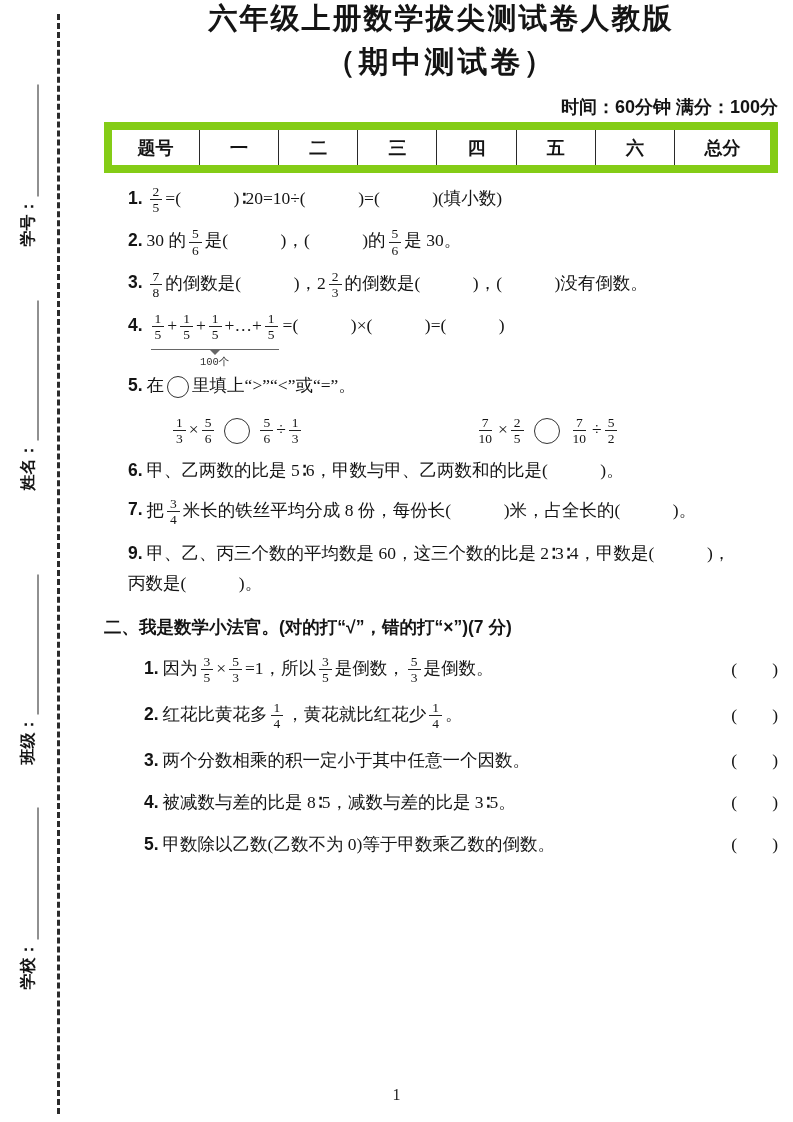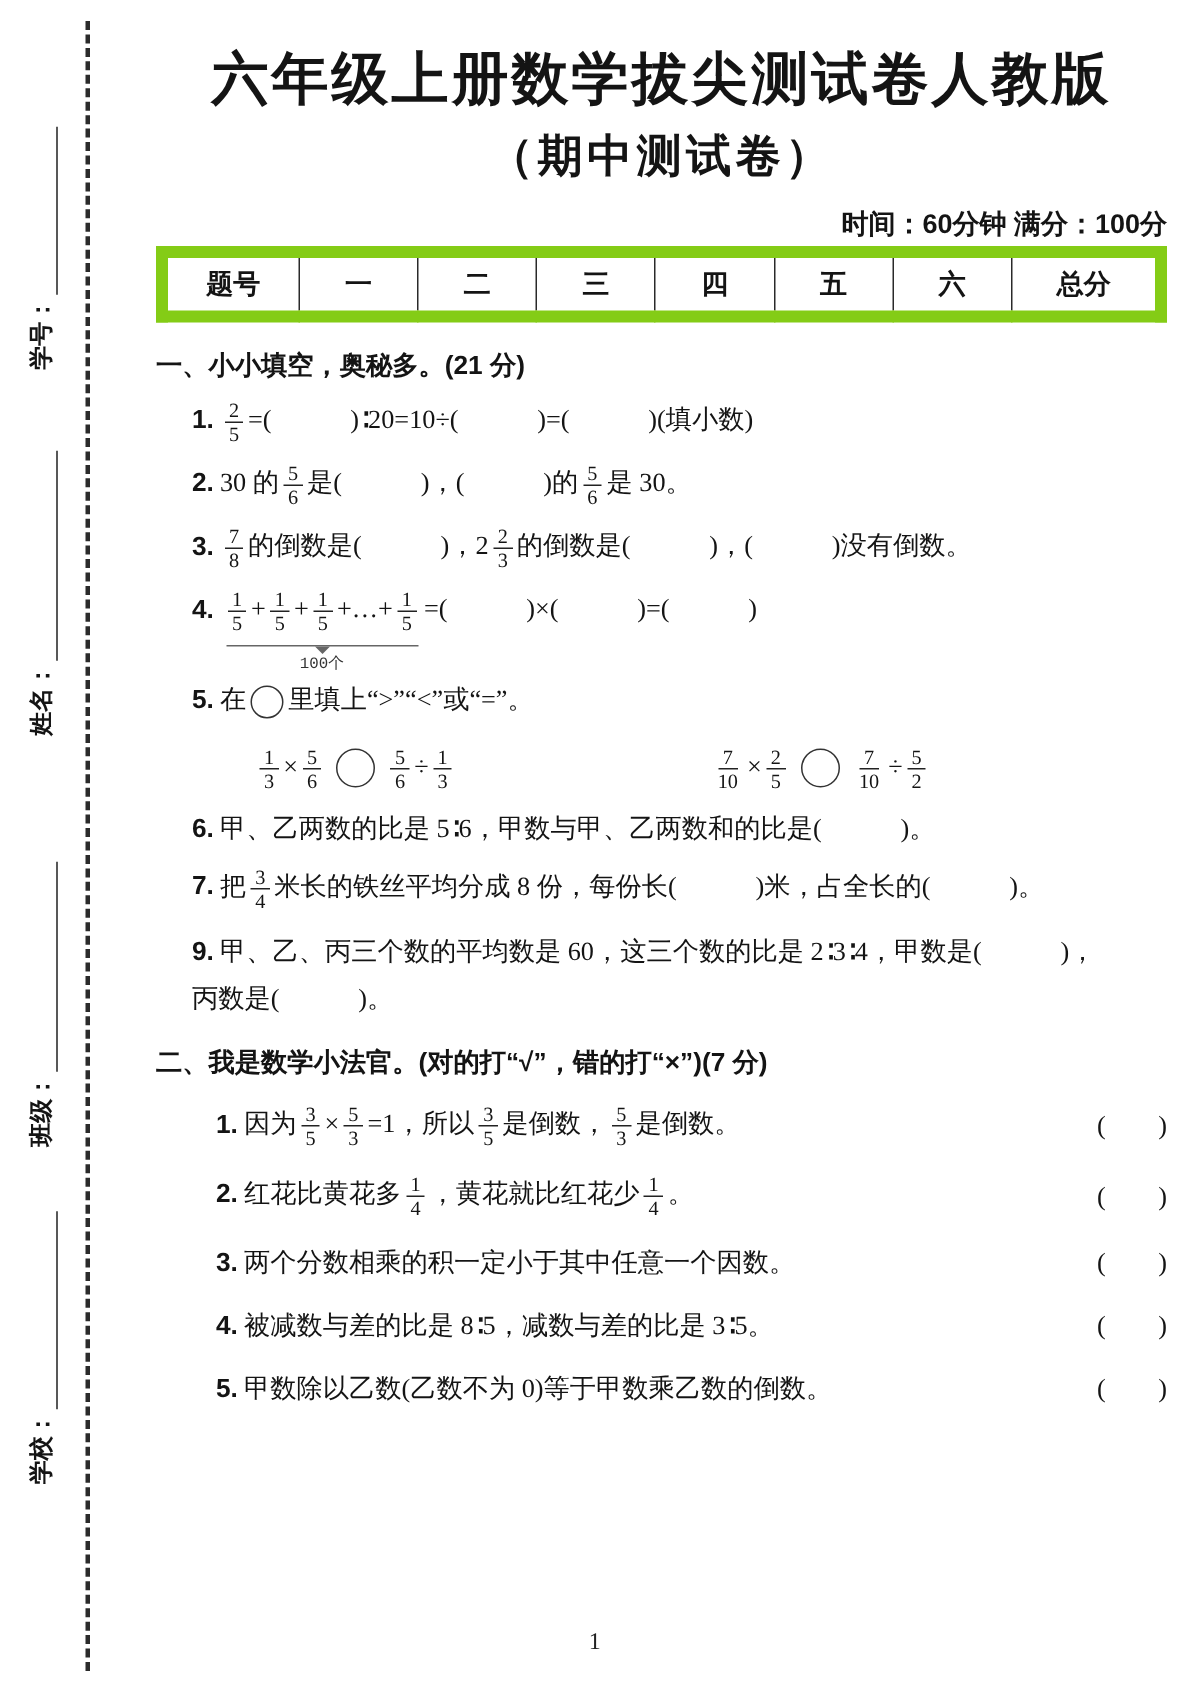--- a/index.html
+++ b/index.html
@@ -22,22 +22,22 @@
   #sf4 { top:792px; height:212px; }
   .side-inner {
     transform:rotate(-90deg); white-space:nowrap;
     font-family:"Liberation Sans", sans-serif; font-weight:bold; font-size:16px;
     display:flex; align-items:flex-end;
   }
   .blank { display:inline-block; border-bottom:1.8px solid #222; height:2px; margin-left:2px; }
   
   .main { position:absolute; left:104px; top:0; width:674px; }
   .title {
-    margin-top:30px; text-align:center; font-family:"Liberation Sans", sans-serif;
-    font-weight:900; font-size:38px; letter-spacing:2px; line-height:1.25;
+    text-align:center; font-family:"Liberation Sans", sans-serif;
+    font-weight:900; font-size:29px; letter-spacing:2px; line-height:1.25;
   }
   .subtitle {
     text-align:center; font-family:"Liberation Sans", sans-serif;
     font-weight:900; font-size:30px; margin-top:6px; letter-spacing:3px;
   }
   .meta {
     text-align:right; font-family:"Liberation Sans", sans-serif;
     font-weight:600; font-size:18px; margin-top:12px; margin-bottom:3px;
   }
   table.score { width:100%; border-collapse:collapse; border:8px solid #84cc16; table-layout:fixed; }
@@ -136,21 +136,20 @@
       <td>二</td>
       <td>三</td>
       <td>四</td>
       <td>五</td>
       <td>六</td>
       <td class="c7">总分</td>
     </tr>
   </tbody>
     </table>
 
-  <div class="sec-heading">一、小小填空，奥秘多。(21 分)</div>
 
   <div class="q">
     <span class="qno">1.</span><span class="frac">
         <span class="fn">2</span>
         <span class="fd">5</span>
       </span><span>=(　　　)∶20=10÷(　　　)=(　　　)(填小数)</span>
   </div>
 
   <div class="q">
     <span class="qno">2.</span><span>30 的</span><span class="frac">

